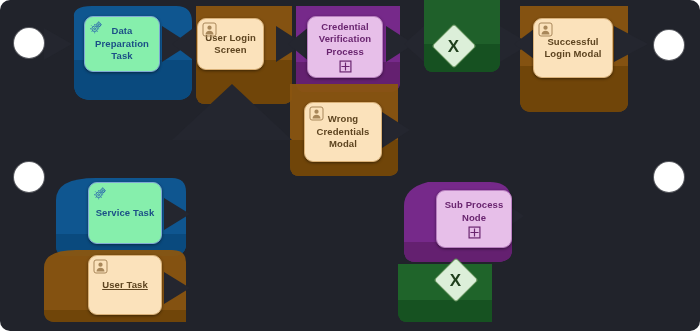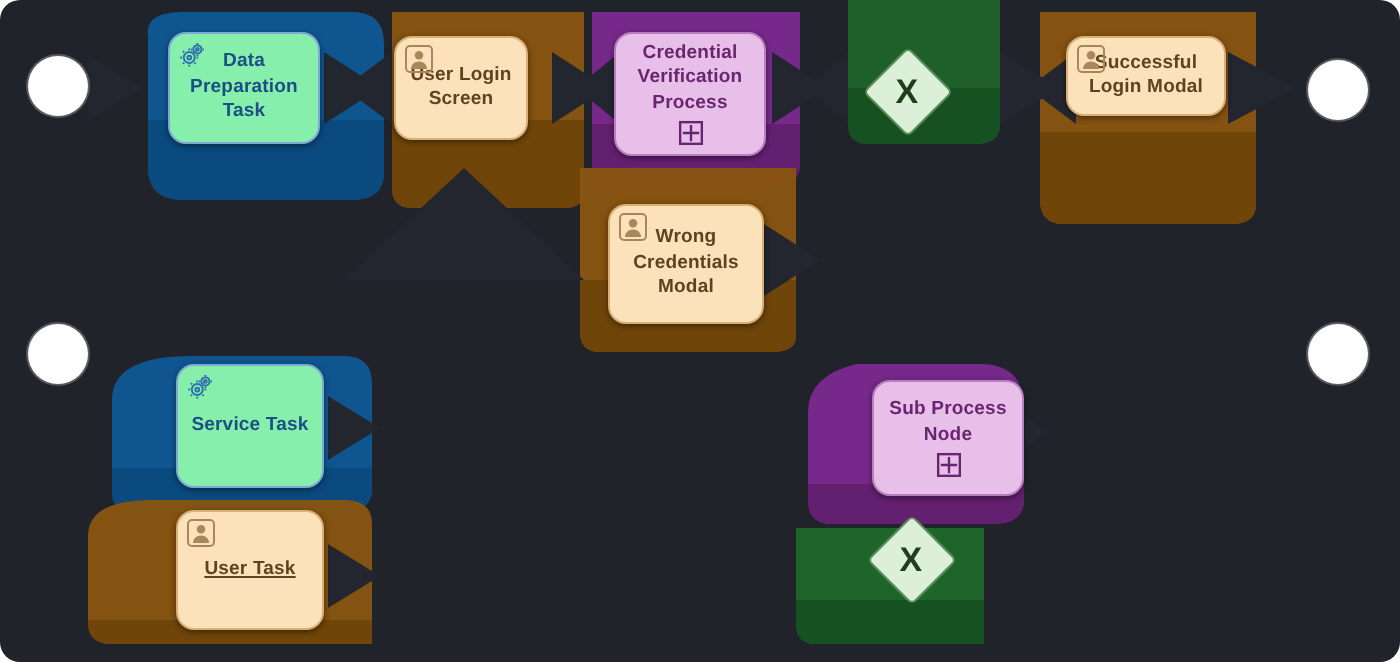--- a/index.html
+++ b/index.html
@@ -178,21 +178,21 @@
 Verification
 Process</span>
     <span class="plusmark">
       <svg viewBox="0 0 24 24" fill="none" stroke="#69256f" stroke-width="2.2">
         <rect x="2" y="2" width="20" height="20"></rect>
         <path d="M12 4.5v15M4.5 12h15"></path>
       </svg>
     </span>
   </div>
 
-  <div class="node user" style="left:533px;top:18px;width:80px;height:40px;">
+  <div class="node user" style="left:533px;top:18px;width:80px;height:60px;">
     <span class="mk">
       <svg viewBox="0 0 24 24" fill="none" stroke="#a8875a" stroke-width="1.6">
         <rect x="1.6" y="1.6" width="20.8" height="20.8" rx="3.2"></rect>
         <circle cx="12" cy="9" r="3.4" fill="#a8875a" stroke="none"></circle>
         <path d="M5.6 20c0-3.6 2.9-6 6.4-6s6.4 2.4 6.4 6z" fill="#a8875a" stroke="none"></path>
       </svg>
     </span>
     <span class="label">Successful
 Login Modal</span>
   </div>

